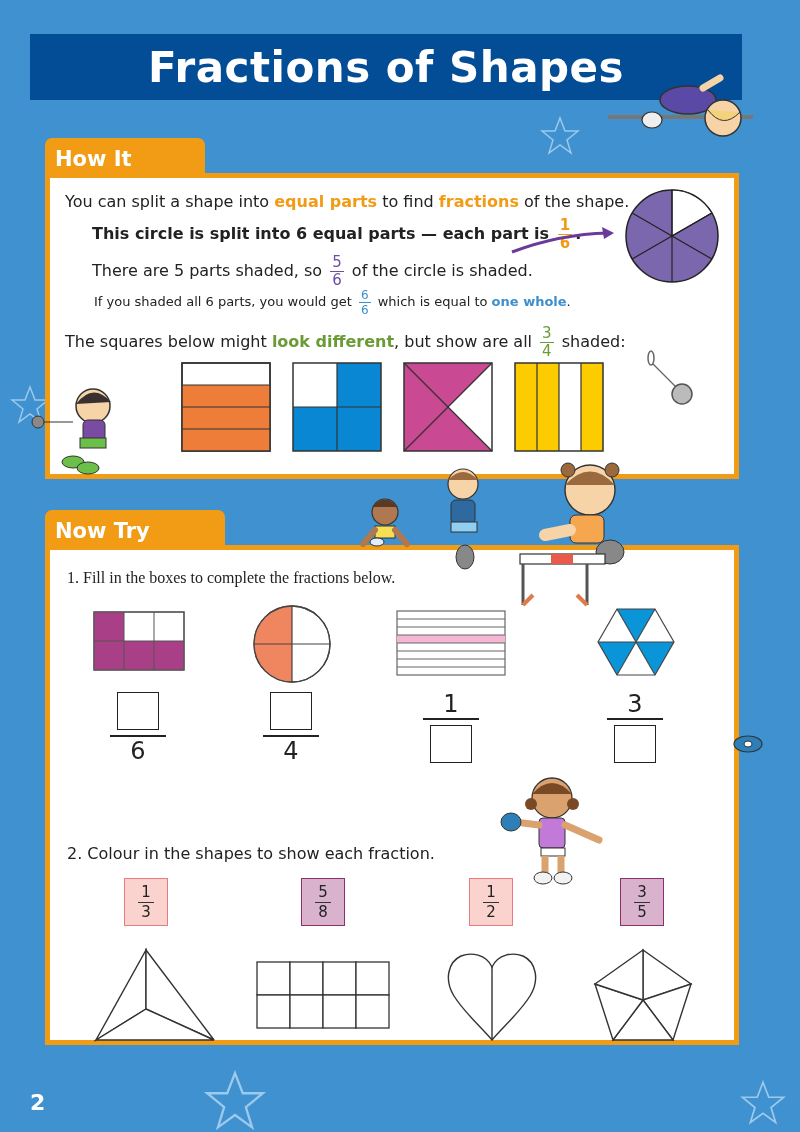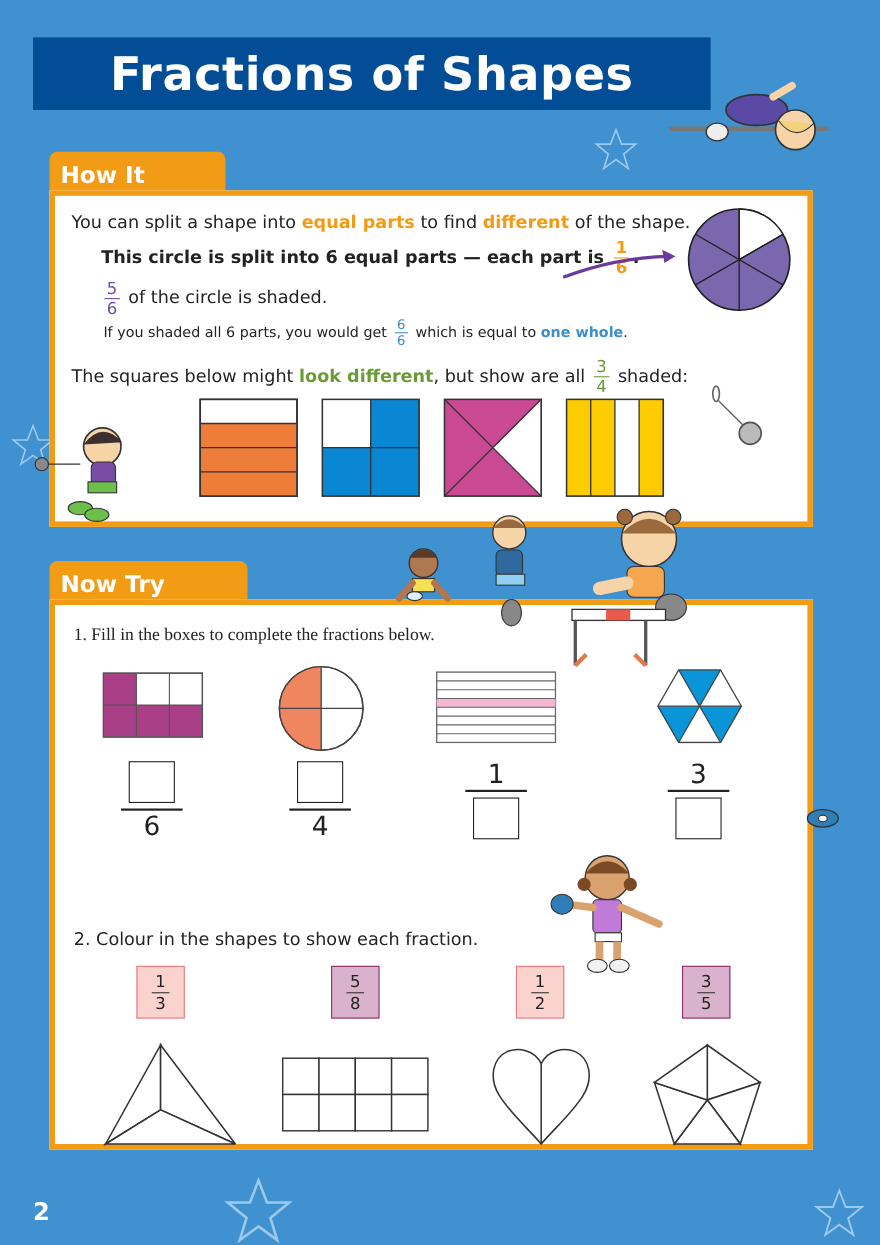--- a/index.html
+++ b/index.html
@@ -5,21 +5,21 @@
     * { box-sizing: border-box; margin: 0; padding: 0; }
     html, body { width: 800px; height: 1132px; overflow: hidden; }
     body {
       background: #3f91cf;
       font-family: "DejaVu Sans", sans-serif;
       color: #222;
       position: relative;
     }
     .abs { position: absolute; }
     .title-bar {
-      left: 30px; top: 34px; width: 616px; height: 66px;
+      left: 30px; top: 34px; width: 712px; height: 66px;
       background: #034c96;
       color: #fff;
       display: flex; align-items: center; justify-content: center;
       font-family: "DejaVu Sans", sans-serif;
       font-weight: bold;
       font-size: 42px;
       letter-spacing: 0.5px;
     }
     .tab {
       background: #f29b15;
@@ -82,32 +82,32 @@
   <circle cx="115" cy="48" r="18" fill="#f7d4a8" stroke="#333" stroke-width="1.5"></circle>
   <path d="M100,40 Q115,60 132,42" fill="#f2d37b" stroke="#333" stroke-width="1"></path>
   <ellipse cx="44" cy="50" rx="10" ry="8" fill="#eee" stroke="#333" stroke-width="1.2"></ellipse>
   <path d="M95,18 L112,8" stroke="#f7d4a8" stroke-width="7" stroke-linecap="round"></path>
 </svg>
 
 <div class="abs tab" style="left:45px;top:138px;width:160px;">How It Works</div>
 <div class="abs panel" style="left:45px;top:173px;width:694px;height:306px;"></div>
 
 <div class="abs txt" style="left:65px;top:192px;">
-  <span>You can split a shape into </span><span class="hl-orange">equal parts</span><span> to find </span><span class="hl-orange">different</span><span> of the shape.</span>
+  <span>You can split a shape into </span><span class="hl-orange">equal parts</span><span> to find </span><span class="hl-orange">fractions</span><span> of the shape.</span>
 </div>
 
 <div class="abs txt" style="left:92px;top:218px;font-weight:bold;">
   <span>This circle is split into 6 equal parts — each part is </span><span class="frac" style="color:#f29b15;font-size:15px;">
       <span class="n">1</span>
       <span class="d">6</span>
     </span><span>.</span>
 </div>
 
 <div class="abs txt" style="left:92px;top:255px;">
-  <span class="frac" style="color:#6a4fa3;font-size:15px;">
+  <span>There are 5 parts shaded, so </span><span class="frac" style="color:#6a4fa3;font-size:15px;">
       <span class="n">5</span>
       <span class="d">6</span>
     </span><span> of the circle is shaded.</span>
 </div>
 
 <div class="abs txt small" style="left:94px;top:289px;">
   <span>If you shaded all 6 parts, you would get </span><span class="frac" style="color:#3d8fcb;font-size:12px;">
       <span class="n">6</span>
       <span class="d">6</span>
     </span><span> which is equal to </span><span class="hl-blue">one whole</span><span>.</span>

